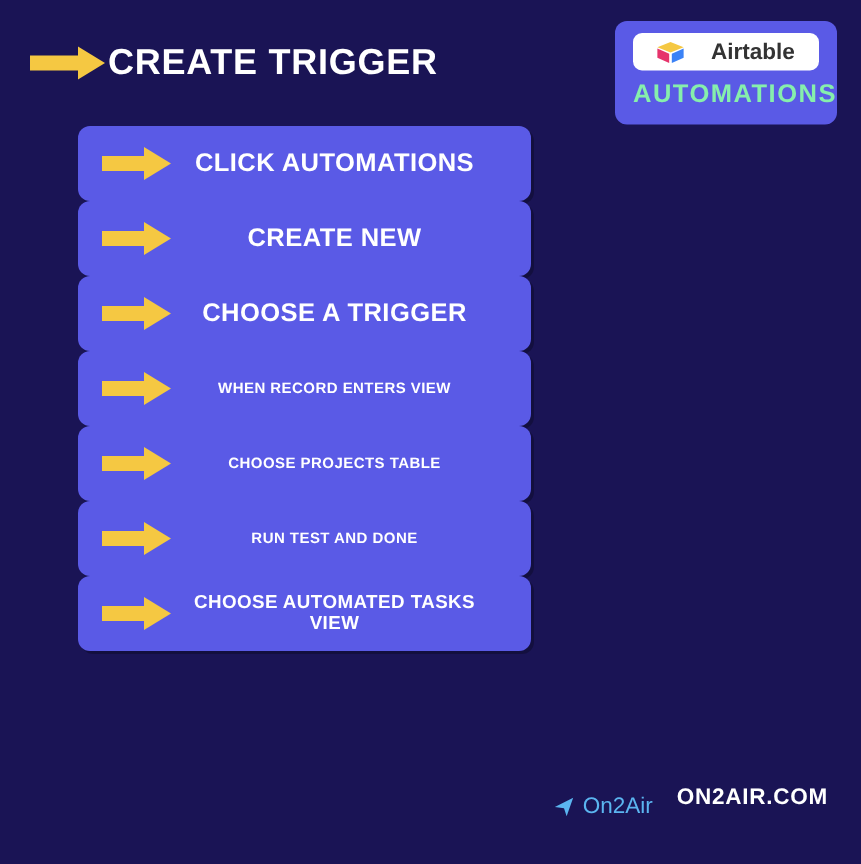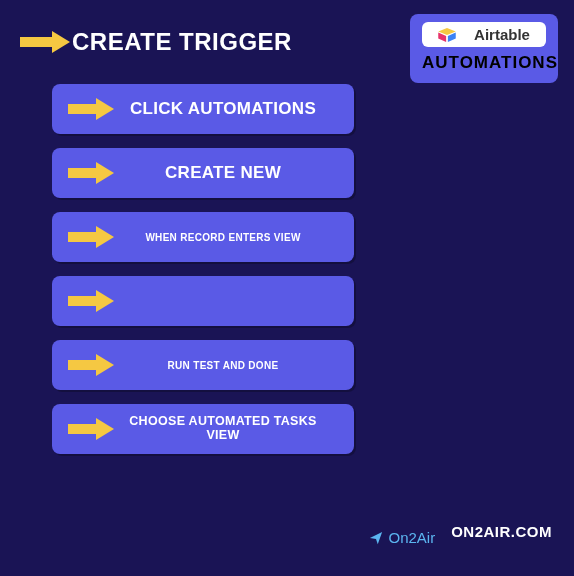--- a/index.html
+++ b/index.html
@@ -74,30 +74,29 @@
   width: 18px;
   height: 14px;
   position: relative;
 }
 .badge-name {
   color: #333;
   font-size: 15px;
   font-weight: 600;
 }
 .badge-sub {
-  color: #000000;
+  color: #86efac;
   font-size: 17px;
   font-weight: 900;
   letter-spacing: 1px;
 }
 .steps {
   margin: 28px 0 0 52px;
   display: flex;
   flex-direction: column;
-  gap: 14px;
 }
 .step {
   background: #5a5ae6;
   border-radius: 8px;
   width: 302px;
   height: 50px;
   display: flex;
   align-items: center;
   padding: 0 16px;
   box-shadow: 2px 2px 0 rgba(0,0,0,0.25);
@@ -168,24 +167,29 @@
   <div class="step">
     <span class="arrow"></span>
     <div class="step-label">Click Automations</div>
   </div>
   <div class="step">
     <span class="arrow"></span>
     <div class="step-label">Create New</div>
   </div>
   <div class="step">
     <span class="arrow"></span>
+    <div class="step-label">Choose a Trigger</div>
+  </div>
+  <div class="step">
+    <span class="arrow"></span>
     <div class="step-label sm">When Record Enters View</div>
   </div>
   <div class="step">
     <span class="arrow"></span>
+    <div class="step-label sm">Choose Projects Table</div>
   </div>
   <div class="step">
     <span class="arrow"></span>
     <div class="step-label sm">Run Test and Done</div>
   </div>
   <div class="step">
     <span class="arrow"></span>
     <div class="step-label xs">Choose Automated Tasks View</div>
   </div>
 </div>

